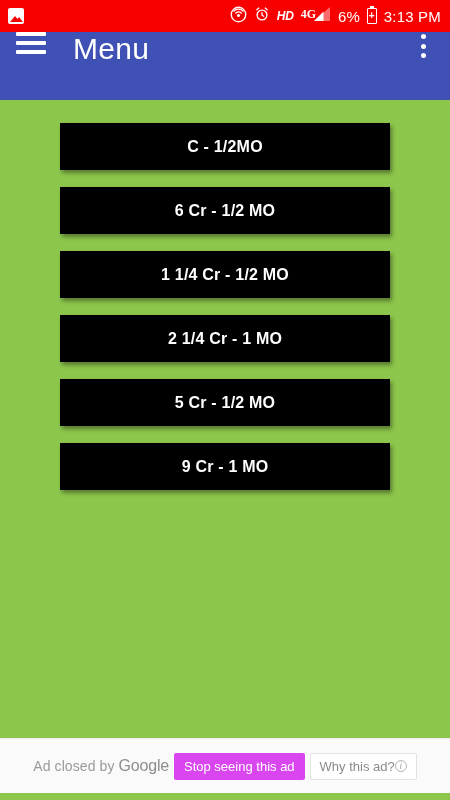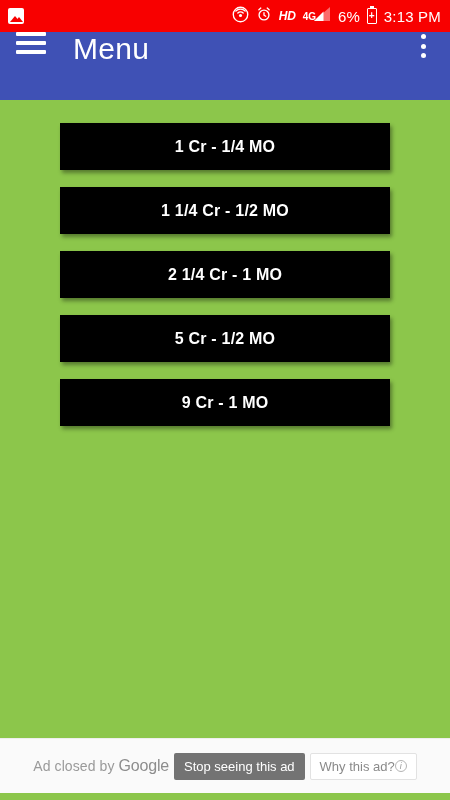--- a/index.html
+++ b/index.html
@@ -69,26 +69,27 @@
   }
   .sb-icon { display: block; }
   .sb-text {
     font-size: 12px;
     font-weight: bold;
     font-style: italic;
     letter-spacing: -0.2px;
     color: #fff;
   }
   .sb-4g {
-    font-size: 10px;
+    font-size: 12px;
     font-weight: bold;
     position: relative;
     top: -4px;
     margin-right: -2px;
     color: #fff;
+    font-family: Liberation Serif, serif;
   }
   .sb-pct {
     font-size: 15px;
     font-weight: 500;
     color: #fff;
   }
   .sb-time {
     font-size: 15px;
     font-weight: 500;
     color: #fff;
@@ -213,21 +214,21 @@
     font-size: 16px;
     color: #8d8d8d;
     letter-spacing: -0.2px;
   }
   .ad-actions {
     display: flex;
     align-items: stretch;
     gap: 5px;
   }
   .btn-stop {
-    background: #737373;
+    background: #d946ef;
     color: #ffffff;
     font-size: 13px;
     border: none;
     border-radius: 2px;
     padding: 5px 10px;
     font-family: "Liberation Sans", sans-serif;
     cursor: pointer;
     white-space: nowrap;
   }
   .btn-why {
@@ -313,21 +314,22 @@
     </div>
     <div class="app-title">Menu</div>
     <div class="overflow">
       <i></i>
       <i></i>
       <i></i>
     </div>
   </div>
 
   <div class="menu-list">
-    <button class="menu-btn">1 Cr - 1/4 MO</button>
+    <button class="menu-btn">C - 1/2MO</button>
+    <button class="menu-btn">6 Cr - 1/2 MO</button>
     <button class="menu-btn">1 1/4 Cr - 1/2 MO</button>
     <button class="menu-btn">2 1/4 Cr - 1 MO</button>
     <button class="menu-btn">5 Cr - 1/2 MO</button>
     <button class="menu-btn">9 Cr - 1 MO</button>
   </div>
 
   <div class="ad-banner">
     <div class="ad-closed-text"><span>Ad closed by </span><span class="gword">Google</span></div>
     <div class="ad-actions">
       <button class="btn-stop">Stop seeing this ad</button>

